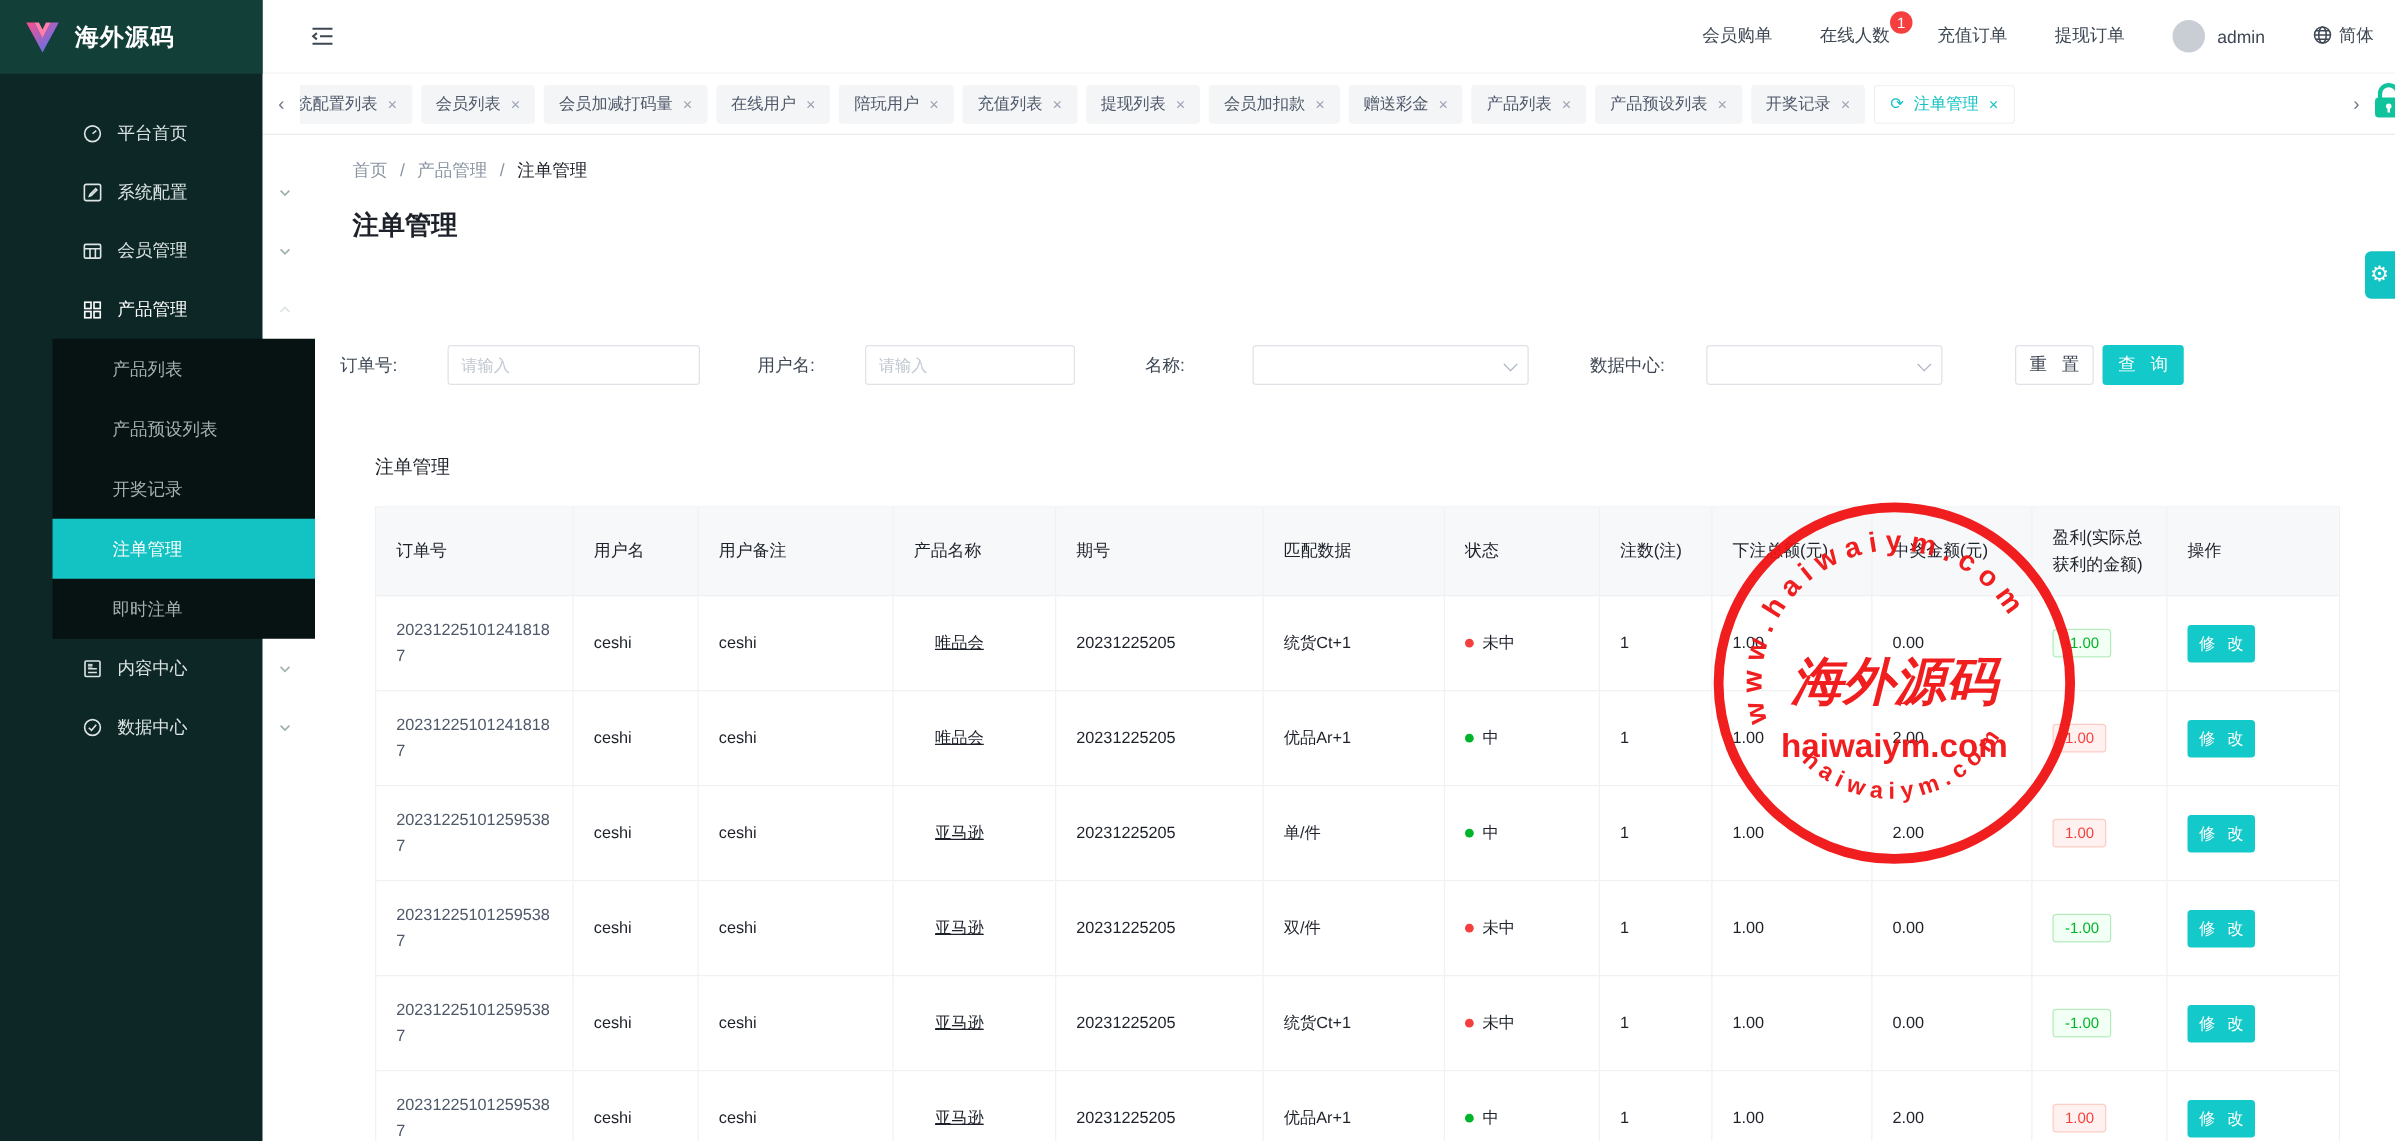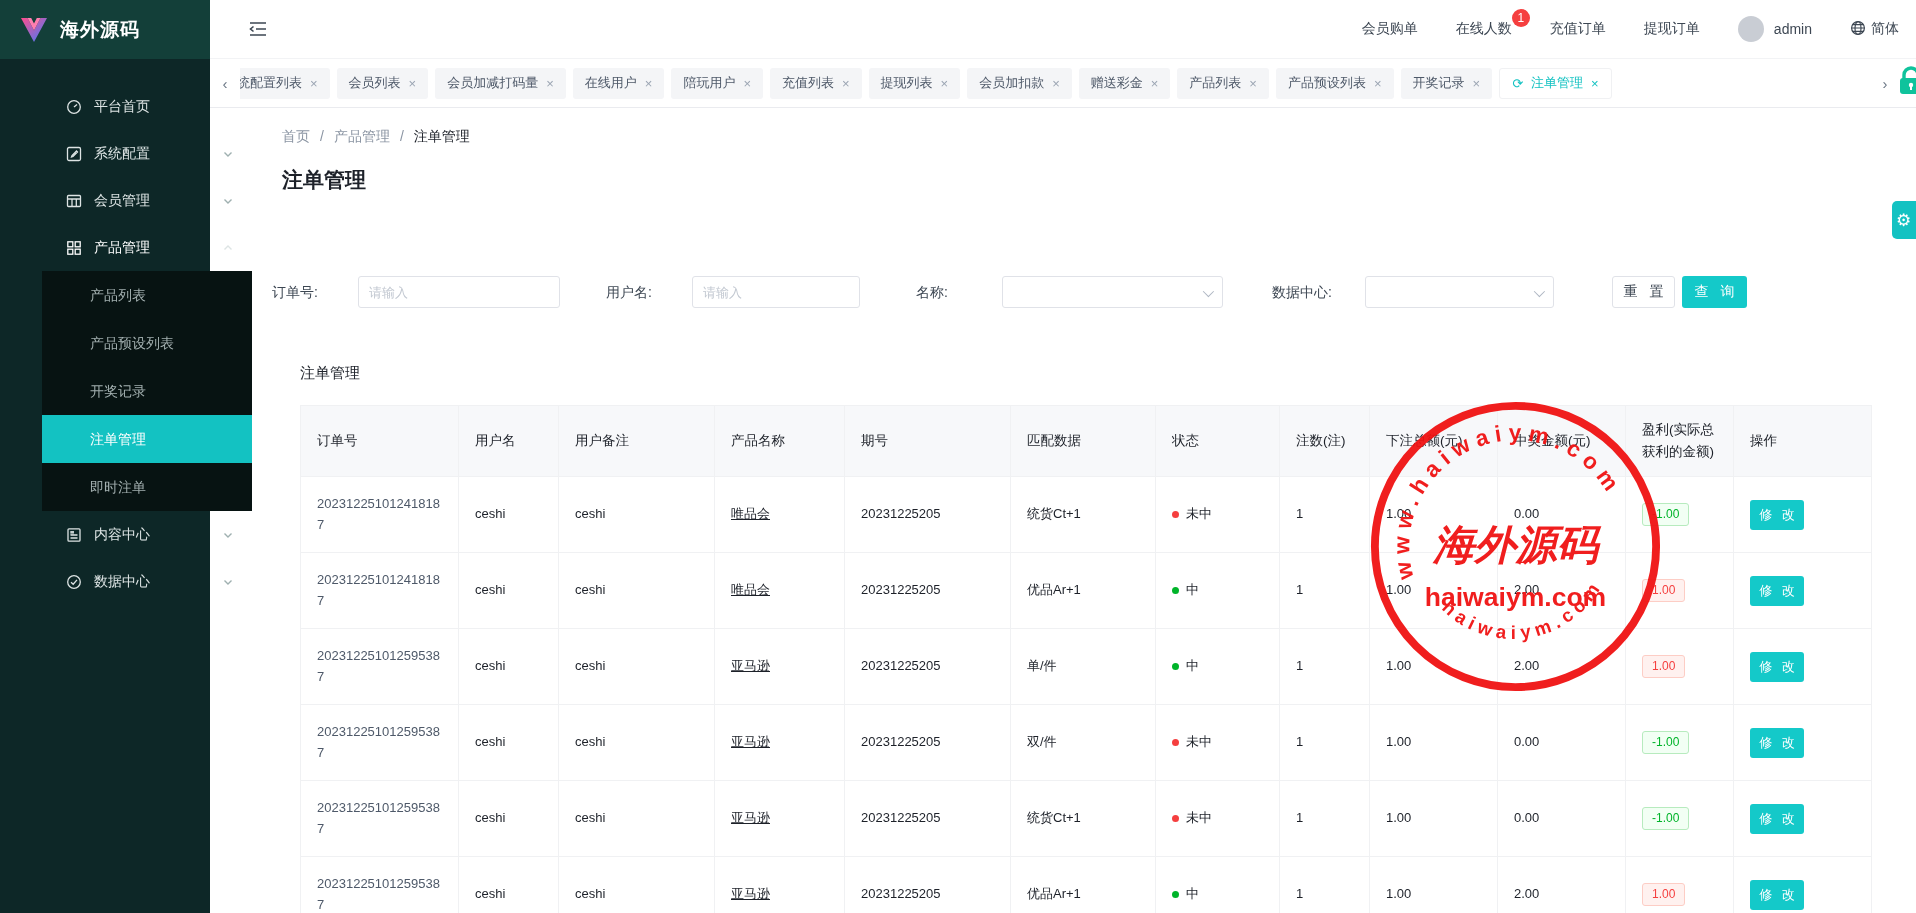--- a/index.html
+++ b/index.html
@@ -64,21 +64,21 @@
 
   
   .table { position:absolute; left:300px; top:405px; width:1572px; border:1px solid #f0f1f3; border-bottom:none; z-index:5; background:#fff; }
   .trow { display:grid; grid-template-columns:158px 100px 156px 130px 166px 145px 124px 90px 128px 128px 108px 139px; border-bottom:1px solid #f0f1f3; }
   .trow.thead { background:#f7f8fa; }
   .cell { padding:10px 16px; font-size:13px; color:#1d2129; border-right:1px solid #f0f1f3; display:flex; align-items:center; min-height:70px; line-height:1.6; }
   .trow:not(.thead) .cell { min-height:75px; }
   .cell:last-child { border-right:none; }
   .thead .cell { color:#1d2129; font-size:13.5px; }
   .ordno { word-break:break-all; color:#4e5969; width:100%; }
-  .product { text-decoration:underline; cursor:pointer; }
+  .product { text-decoration:underline; cursor:pointer;margin-left:17px; }
   .status { display:flex; align-items:center; gap:7px; }
   .dot { width:7px; height:7px; border-radius:50%; }
   .status[data-status="win"] .dot { background:#00b42a; }
   .status[data-status="lose"] .dot { background:#f53f3f; }
   .pill { display:inline-block; padding:2px 9px; border-radius:3px; font-size:12px; line-height:17px; }
   .pill[data-type="win"]  { color:#f53f3f; background:#fff1ef; border:1px solid #fdcdc5; }
   .pill[data-type="loss"] { color:#00b42a; background:#f2fff4; border:1px solid #b7ebbe; }
   .btn-edit { width:54px; height:30px; background:#14c9c9; border:none; border-radius:3px; color:#fff; font-size:13px; letter-spacing:3px; text-indent:3px; cursor:pointer; font-family:inherit; }
 
   

